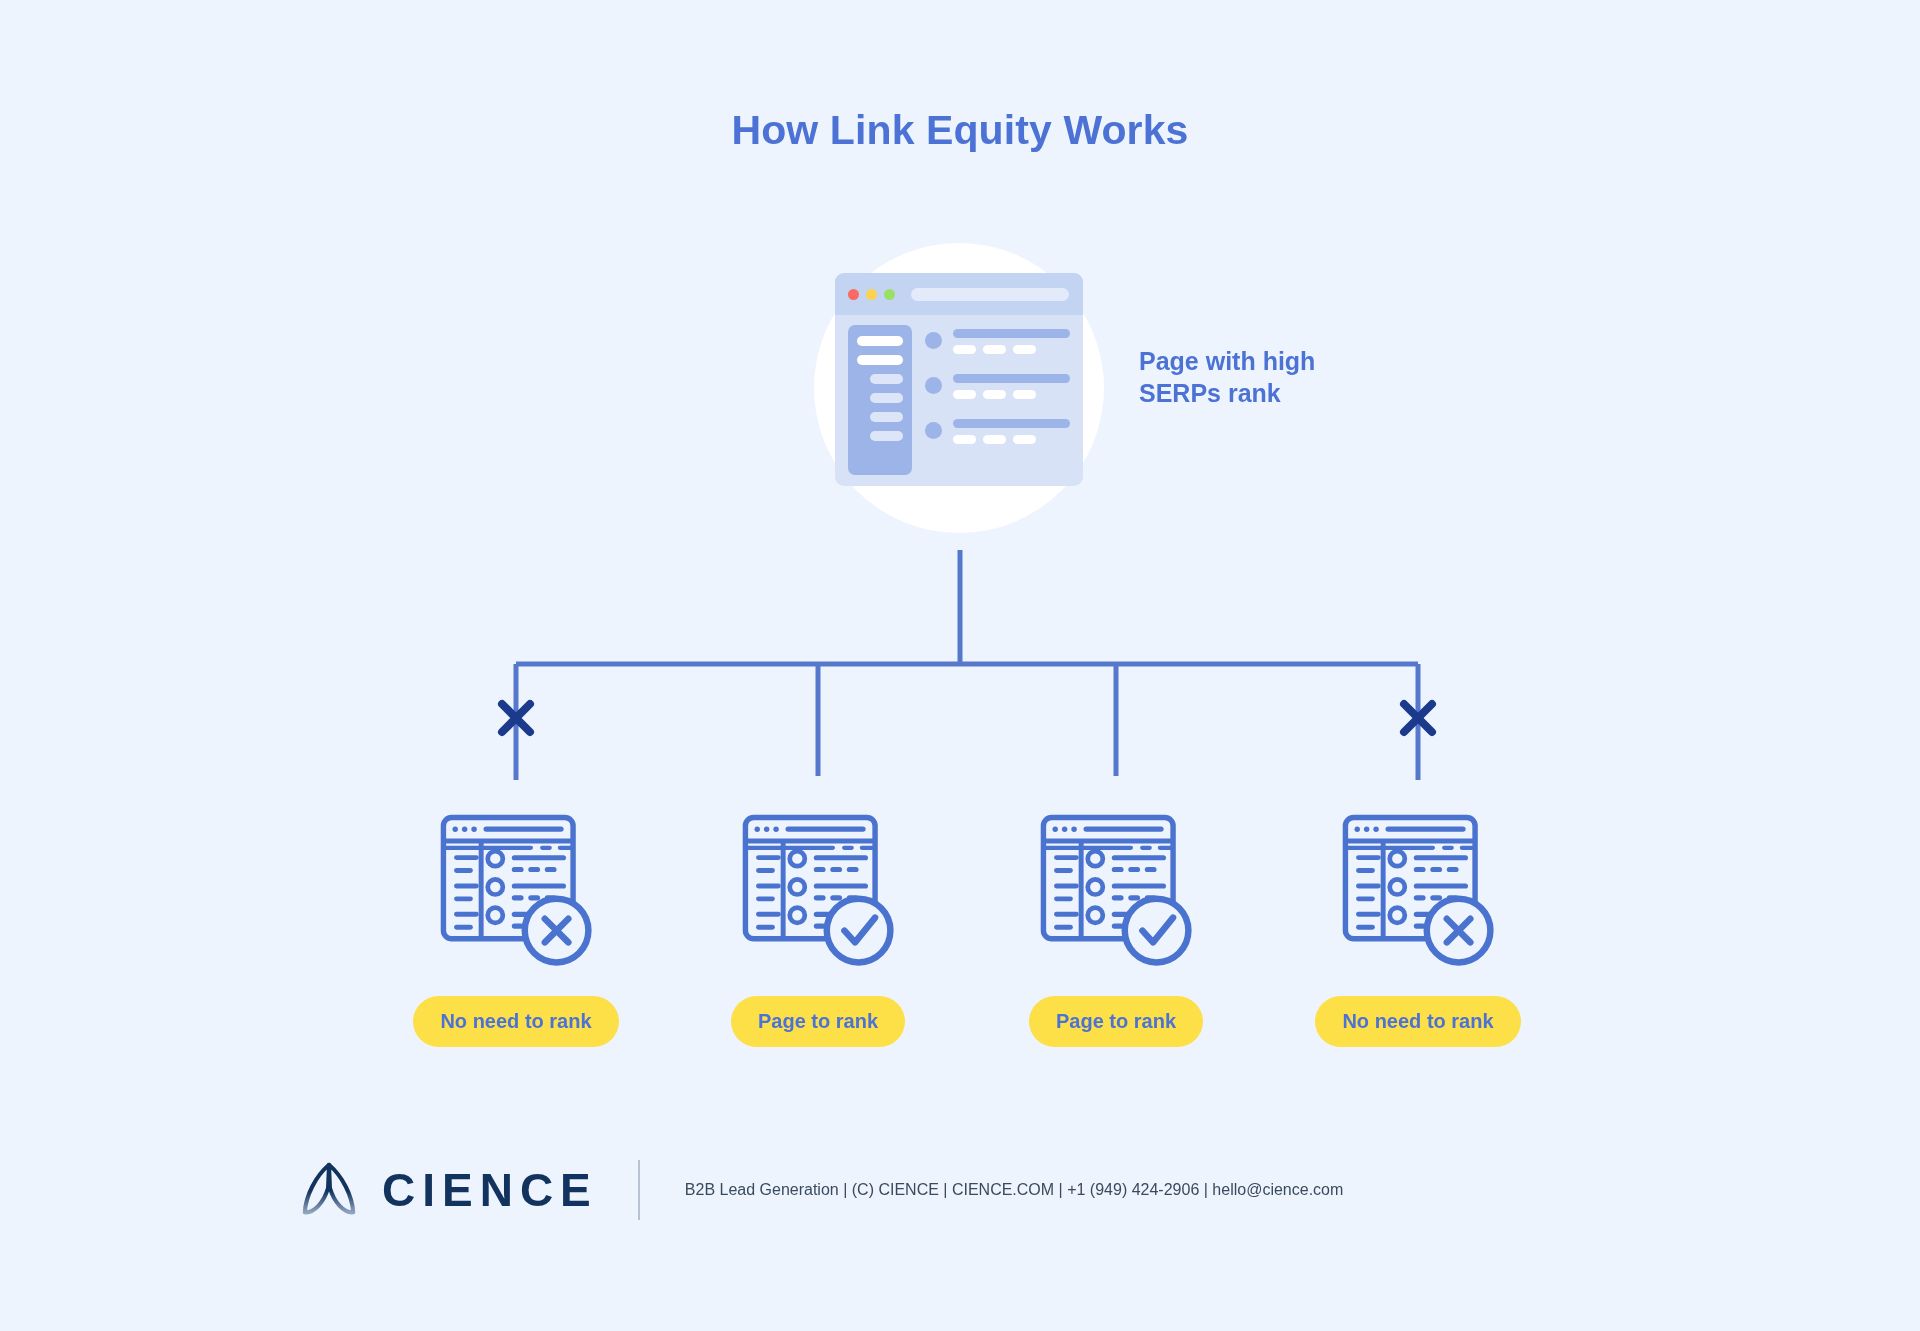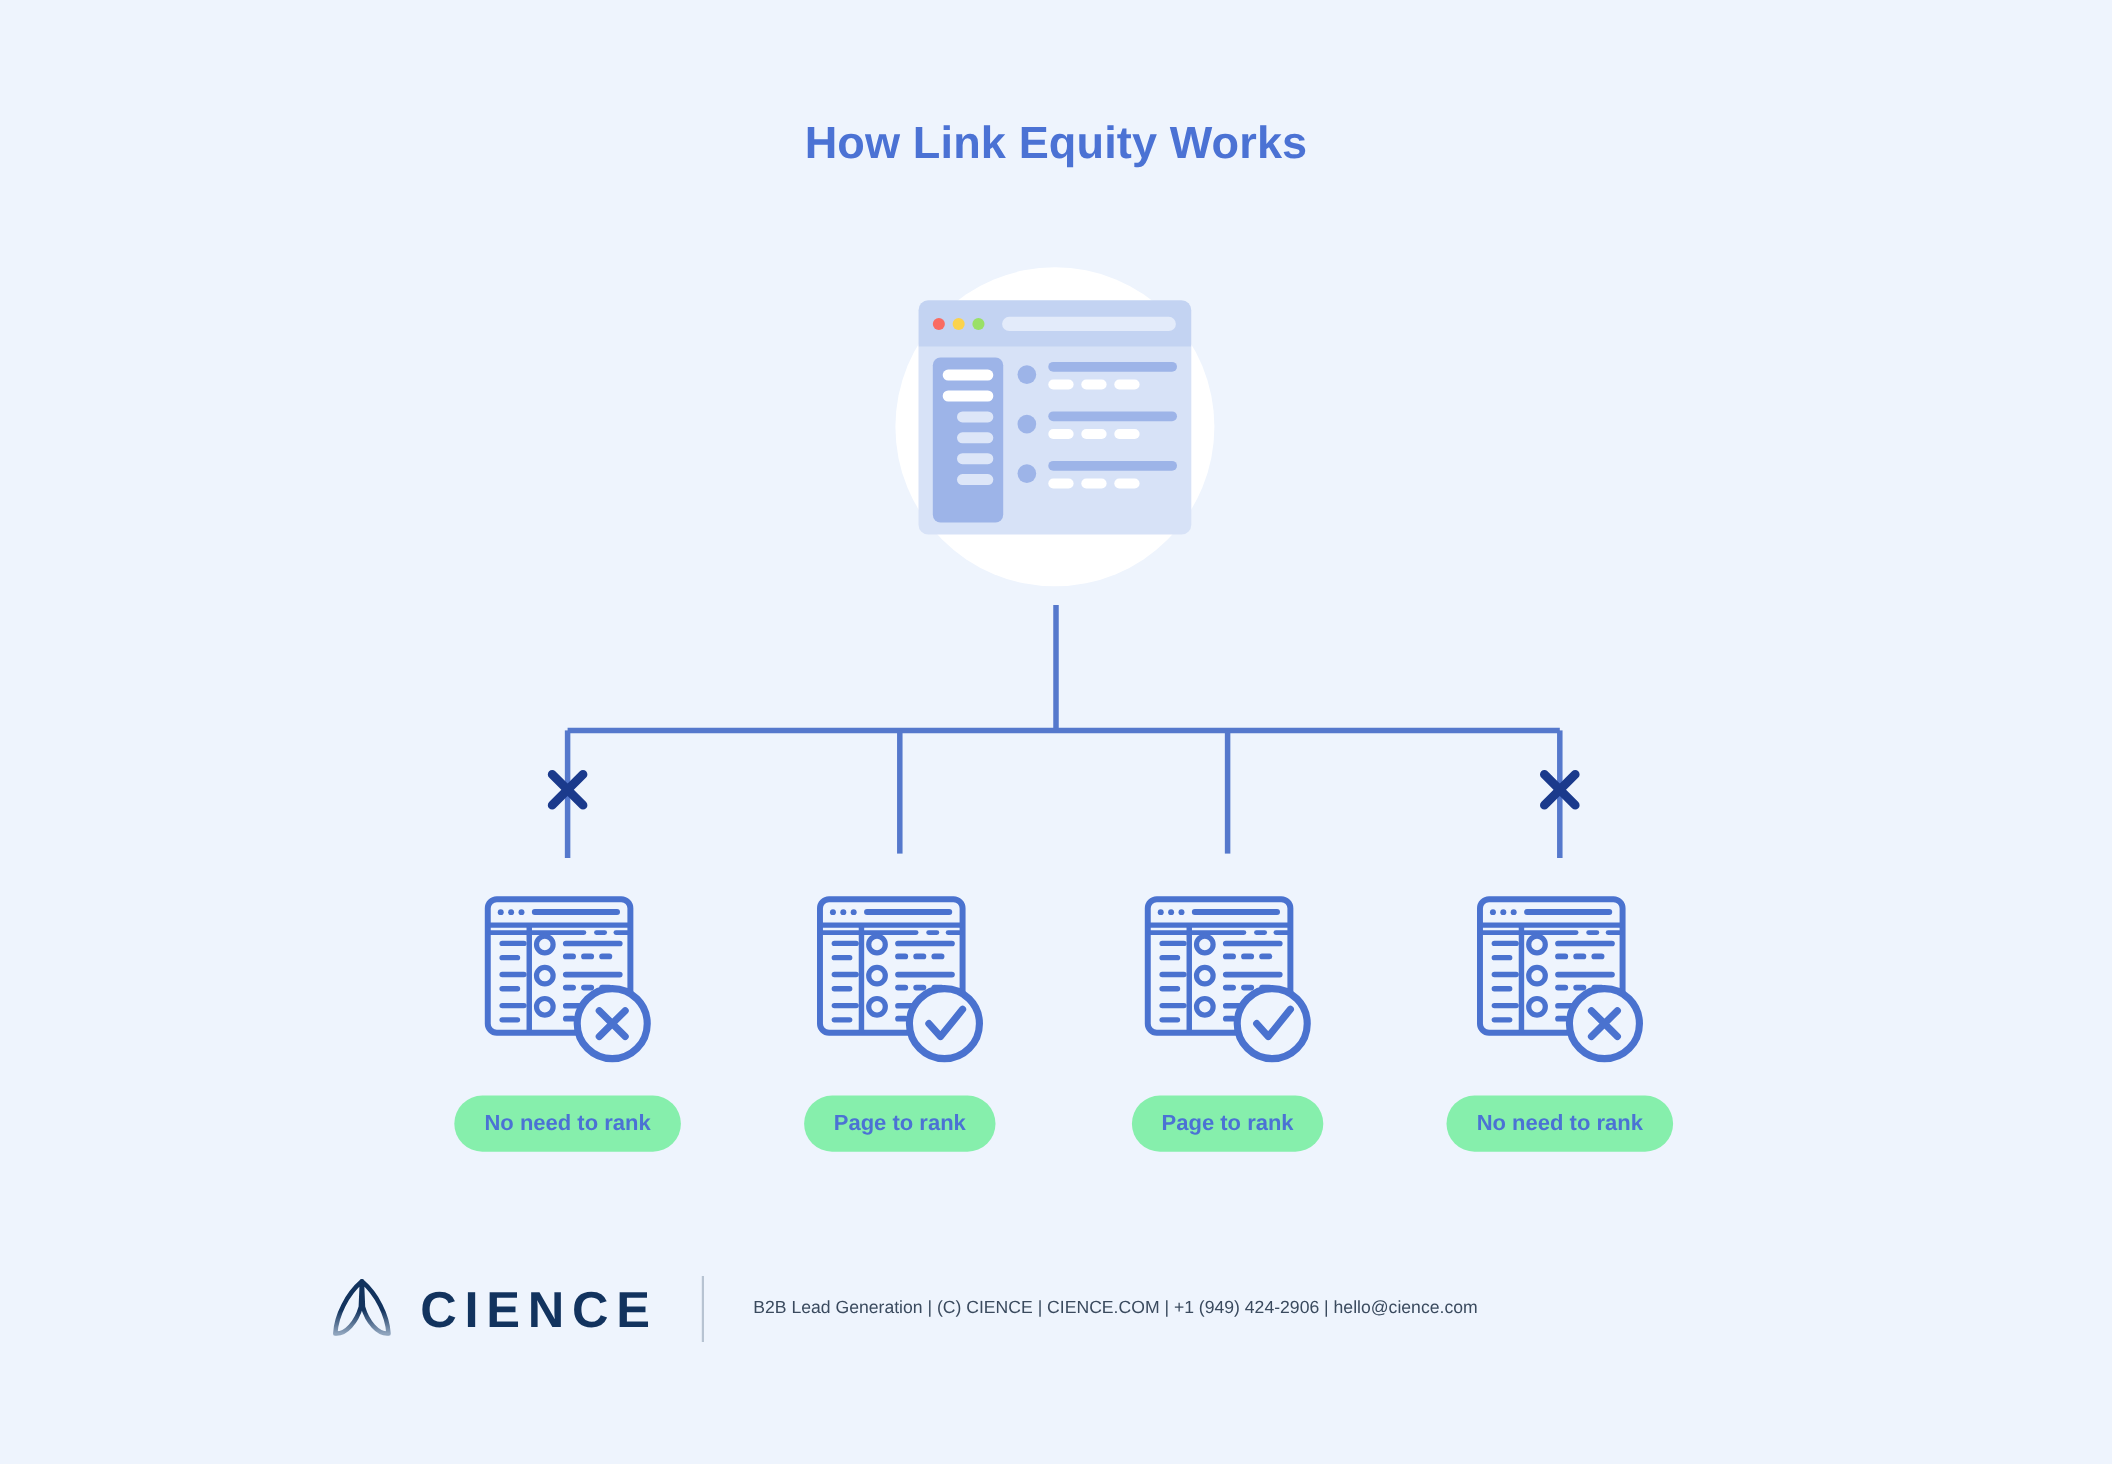--- a/index.html
+++ b/index.html
@@ -166,21 +166,21 @@
     top: 0;
     width: 300px;
     margin-left: -150px;
     display: flex;
     flex-direction: column;
     align-items: center;
   }
   .node-icon { width: 185px; height: 165px; }
   .node-pill {
     margin-top: 23px;
-    background: #86efac;
+    background: #fde047;
     border-radius: 26px;
     padding: 14px 27px;
     font-size: 20px;
     font-weight: bold;
     color: #4b72d4;
     white-space: nowrap;
   }
 
   
   .footer {
@@ -270,20 +270,24 @@
               <div class="hero-dash"></div>
               <div class="hero-dash"></div>
               <div class="hero-dash"></div>
             </div>
           </div>
         </div>
       </div>
     </div>
   </div>
 
+  <div class="hero-label">
+    <div>Page with high</div>
+    <div>SERPs rank</div>
+  </div>
 
   <svg class="connectors" viewBox="0 0 1920 250">
     <g id="connector-lines" stroke="#5578cc" stroke-width="5" fill="none" stroke-linecap="butt">
         <line x1="960" y1="10" x2="960" y2="124"></line>
         <line x1="516" y1="124" x2="1418" y2="124"></line>
         <line x1="516" y1="124" x2="516" y2="240"></line>
         <line x1="818" y1="124" x2="818" y2="236"></line>
         <line x1="1116" y1="124" x2="1116" y2="236"></line>
         <line x1="1418" y1="124" x2="1418" y2="240"></line>
       </g>

